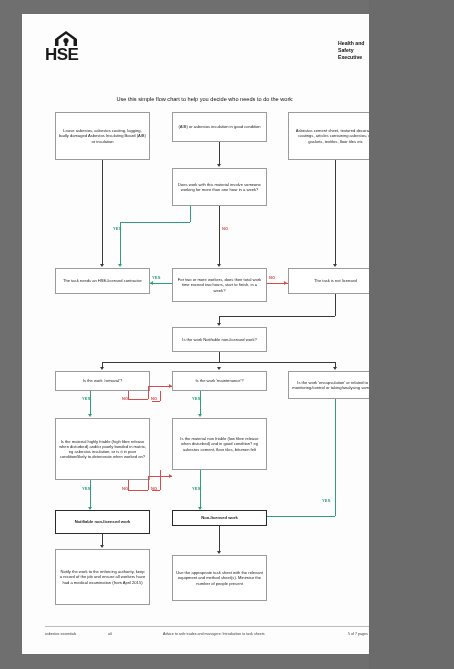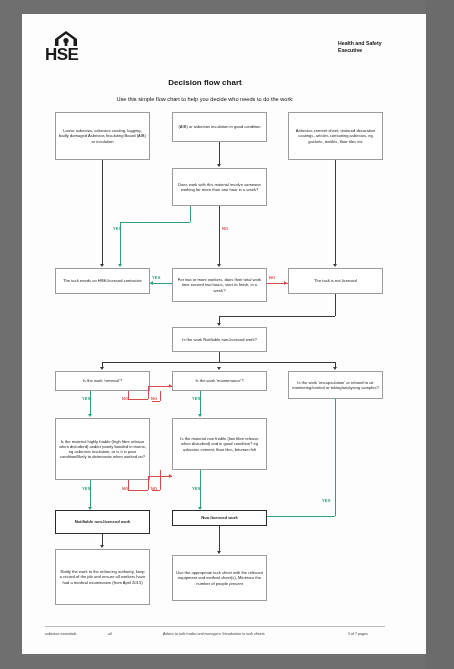--- a/index.html
+++ b/index.html
@@ -1,19 +1,19 @@
 <!DOCTYPE html>
 <html><head>
 <meta charset="utf-8">
 <style>
   html,body{margin:0;padding:0;background:#6b6b6b;}
   body{font-family:"Liberation Sans", sans-serif;}
   .page{
     position:relative;
-    width:426px;height:669px;
+    width:369px;height:669px;
     background:#fef9c3;
     overflow:hidden;
   }
   .sheet{
     position:absolute;left:22px;top:14px;width:410px;height:640px;
     background:#fdfdfd;
   }
   
   .logo{
     position:absolute;left:45px;top:30px;width:44px;height:34px;
@@ -98,21 +98,20 @@
         <rect x="11.7" y="10.5" width="2.6" height="5.5" fill="#1a1a1a"></rect>
       </svg>
     </div>
     <div class="word">HSE</div>
   </div>
   <div class="hse-text">
     <div>Health and Safety</div>
     <div>Executive</div>
   </div>
 
-  <div class="title">Decision flow chart</div>
   <div class="subtitle">Use this simple flow chart to help you decide who needs to do the work:</div>
 
   <div class="box" style="left:55px;top:112px;width:95px;height:48px;">Loose asbestos, asbestos coating, lagging, badly damaged Asbestos Insulating Board (AIB) or insulation</div>
   <div class="box" style="left:172px;top:112px;width:95px;height:30px;">(AIB) or asbestos insulation in good condition</div>
   <div class="box" style="left:288px;top:112px;width:95px;height:48px;">Asbestos cement sheet, textured decorative coatings, articles containing asbestos, eg gaskets, textiles, floor tiles etc</div>
 
   <div class="ln v" style="left:102px;top:160px;height:104px;"></div>
   <div class="arw down" style="left:99.6px;top:264px;"></div>
 
   <div class="ln v" style="left:219px;top:142px;height:22px;"></div>

